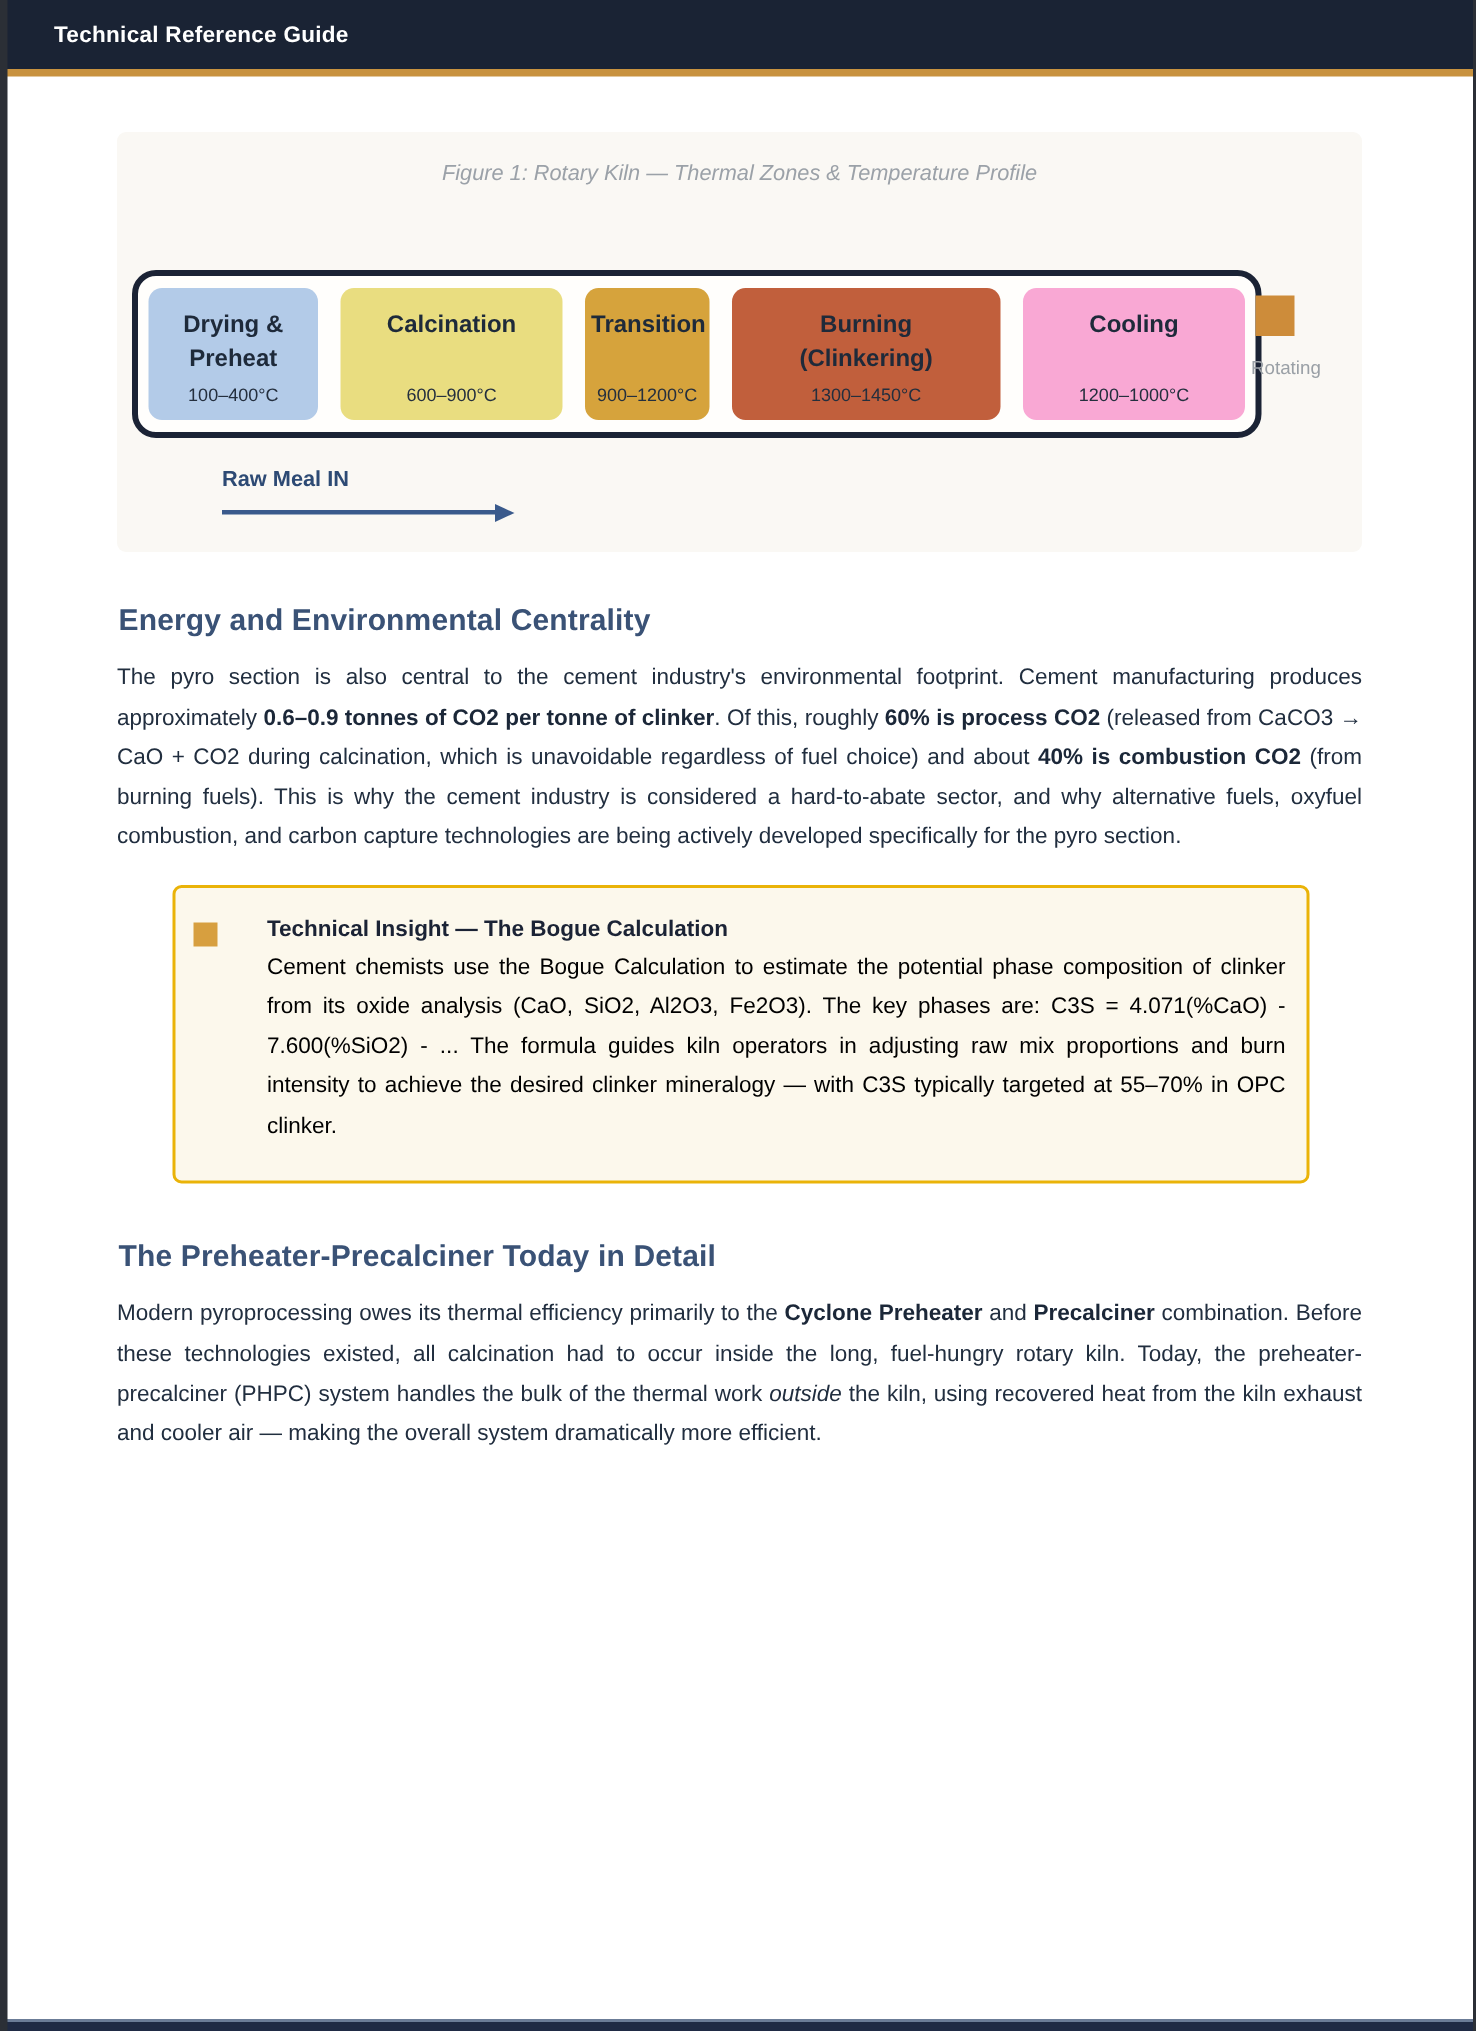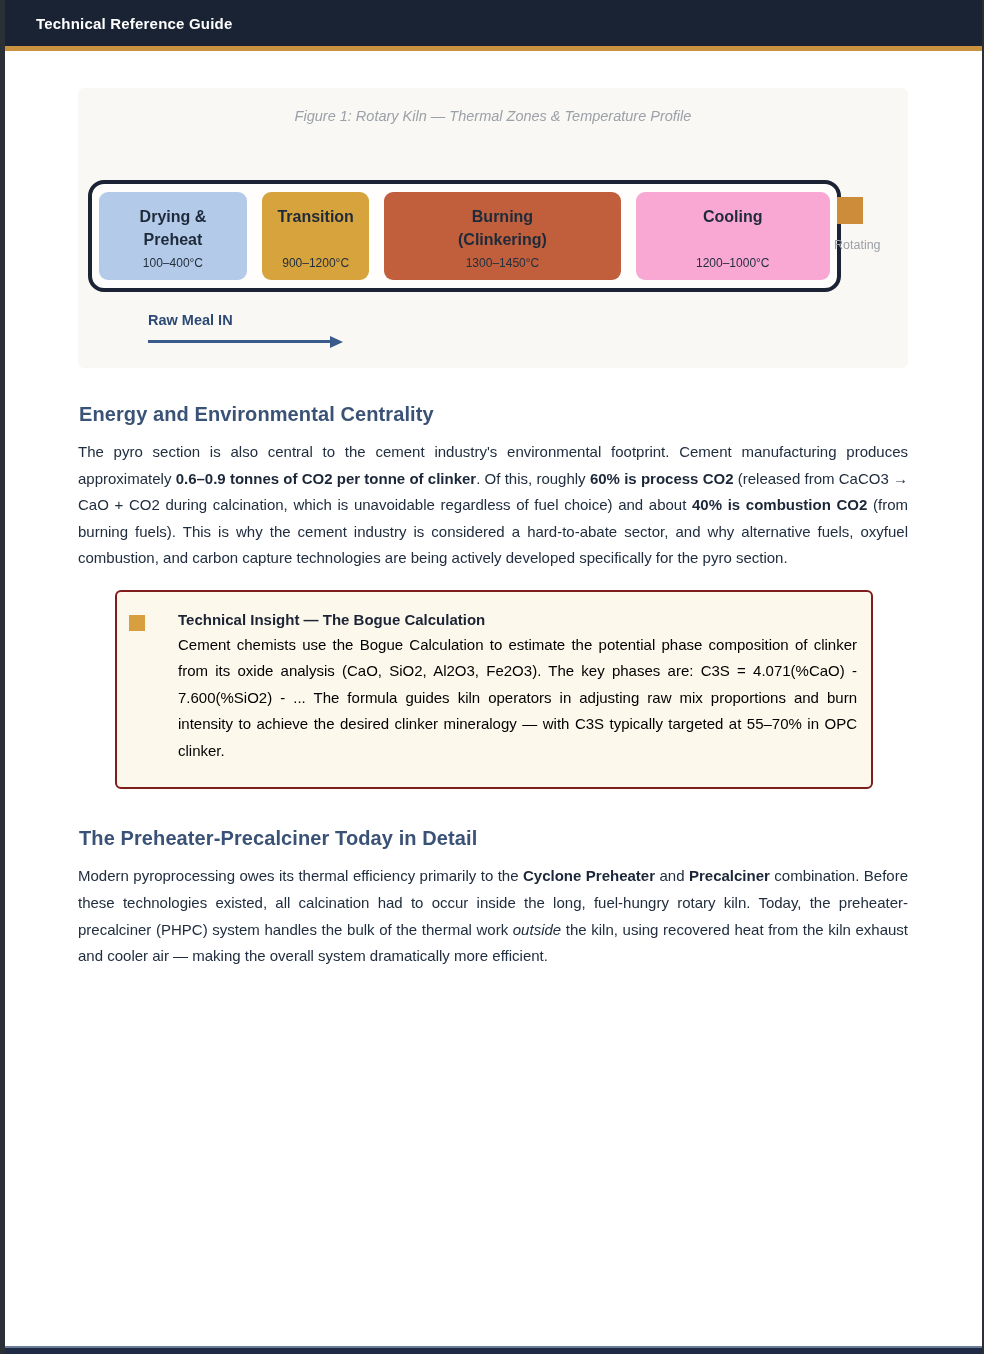--- a/index.html
+++ b/index.html
@@ -70,21 +70,21 @@
   }
   h2.second{margin-top:38px;}
   p.body{
     font-size:15px;line-height:1.77;color:#212e3f;
     text-align:justify;margin:0;
   }
   p.body b{color:#1b2738;}
 
   
   .insight{
-    margin:18px 35px 0 37px;border:2px solid #7f1d1d;border-radius:6px;
+    margin:18px 35px 0 37px;border:2px solid #eab308;border-radius:6px;
     background:#fcf8ec;padding:19px 14px 23px 12px;display:flex;box-sizing:border-box;
   }
   .insight .bullet{width:16px;height:16px;background:#d79f3f;flex:none;margin-top:4px;}
   .insight .content{margin-left:33px;}
   .insight .ititle{font-weight:bold;font-size:15px;color:#1b2335;margin-bottom:4px;}
   .insight .ibody{font-size:15px;line-height:1.77;color:#000000;text-align:justify;}
 
   .bottom-bar{
     position:absolute;left:0;right:0;bottom:0;height:8px;z-index:40;
     background:linear-gradient(to bottom,#6b7c97 0 2px,#1f2a44 2px 100%);
@@ -103,20 +103,24 @@
 
 <main>
 
   <section class="fig">
     <div class="fig-caption">Figure 1: Rotary Kiln — Thermal Zones &amp; Temperature Profile</div>
     <div class="kiln-row">
       <div class="kiln">
           <div class="zone" style="background: rgb(179, 203, 232); flex-grow: 111;">
             <div class="zone-name">Drying &amp;<br>Preheat</div>
             <div class="zone-temp">100–400°C</div>
+          </div>
+          <div class="zone" style="background: rgb(233, 221, 128); flex-grow: 148;">
+            <div class="zone-name">Calcination</div>
+            <div class="zone-temp">600–900°C</div>
           </div>
           <div class="zone" style="background: rgb(214, 163, 60); flex-grow: 79;">
             <div class="zone-name">Transition</div>
             <div class="zone-temp">900–1200°C</div>
           </div>
           <div class="zone" style="background: rgb(193, 95, 60); flex-grow: 181;">
             <div class="zone-name">Burning<br>(Clinkering)</div>
             <div class="zone-temp">1300–1450°C</div>
           </div>
           <div class="zone" style="background: #f9a8d4; flex-grow: 148;">

